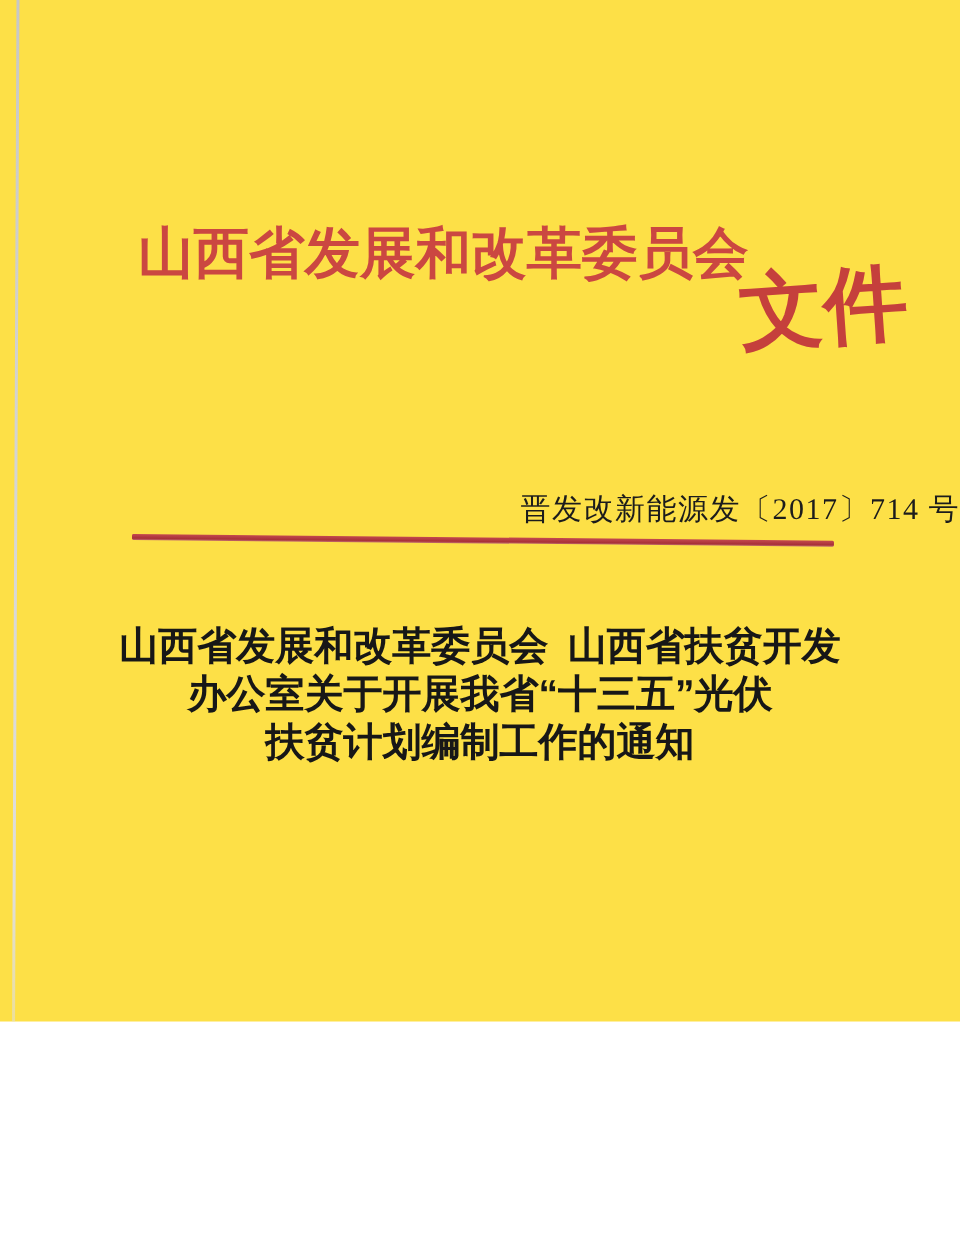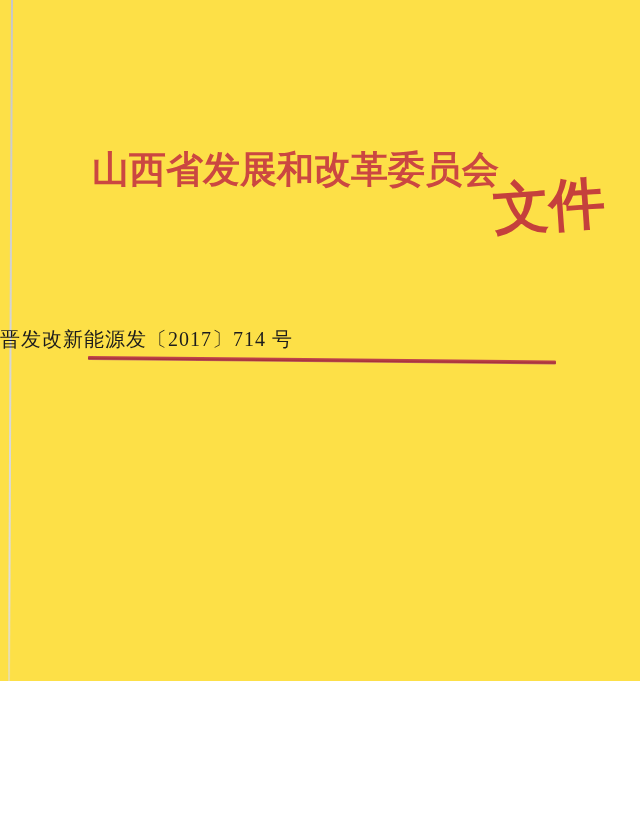--- a/index.html
+++ b/index.html
@@ -67,21 +67,22 @@
     transform: rotate(-4deg);
     white-space: nowrap;
   }
 
   
   .doc-number {
     position: absolute;
     top: 326px;
     left: 0;
     width: 100%;
-    text-align: left;
+    padding-left: 28px;
+    text-align: right;
     font-size: 20px;
     letter-spacing: 1px;
     color: #1c1c1c;
     white-space: nowrap;
   }
 
   
   .red-rule {
     position: absolute;
     left: 88px;
@@ -146,17 +147,22 @@
     <div class="org-names">
       <div class="org-line1">山西省发展和改革委员会</div>
     </div>
     <div class="doc-type">文件</div>
   </div>
 
   <div class="doc-number">晋发改新能源发〔2017〕714 号</div>
 
   <div class="red-rule"></div>
 
+  <div class="title-block">
+    <div class="title-line">山西省发展和改革委员会 山西省扶贫开发</div>
+    <div class="title-line">办公室关于开展我省“十三五”光伏</div>
+    <div class="title-line">扶贫计划编制工作的通知</div>
+  </div>
 
 
   <div class="page-number">— 1 —</div>
 
 </div>
 
 </body></html>

